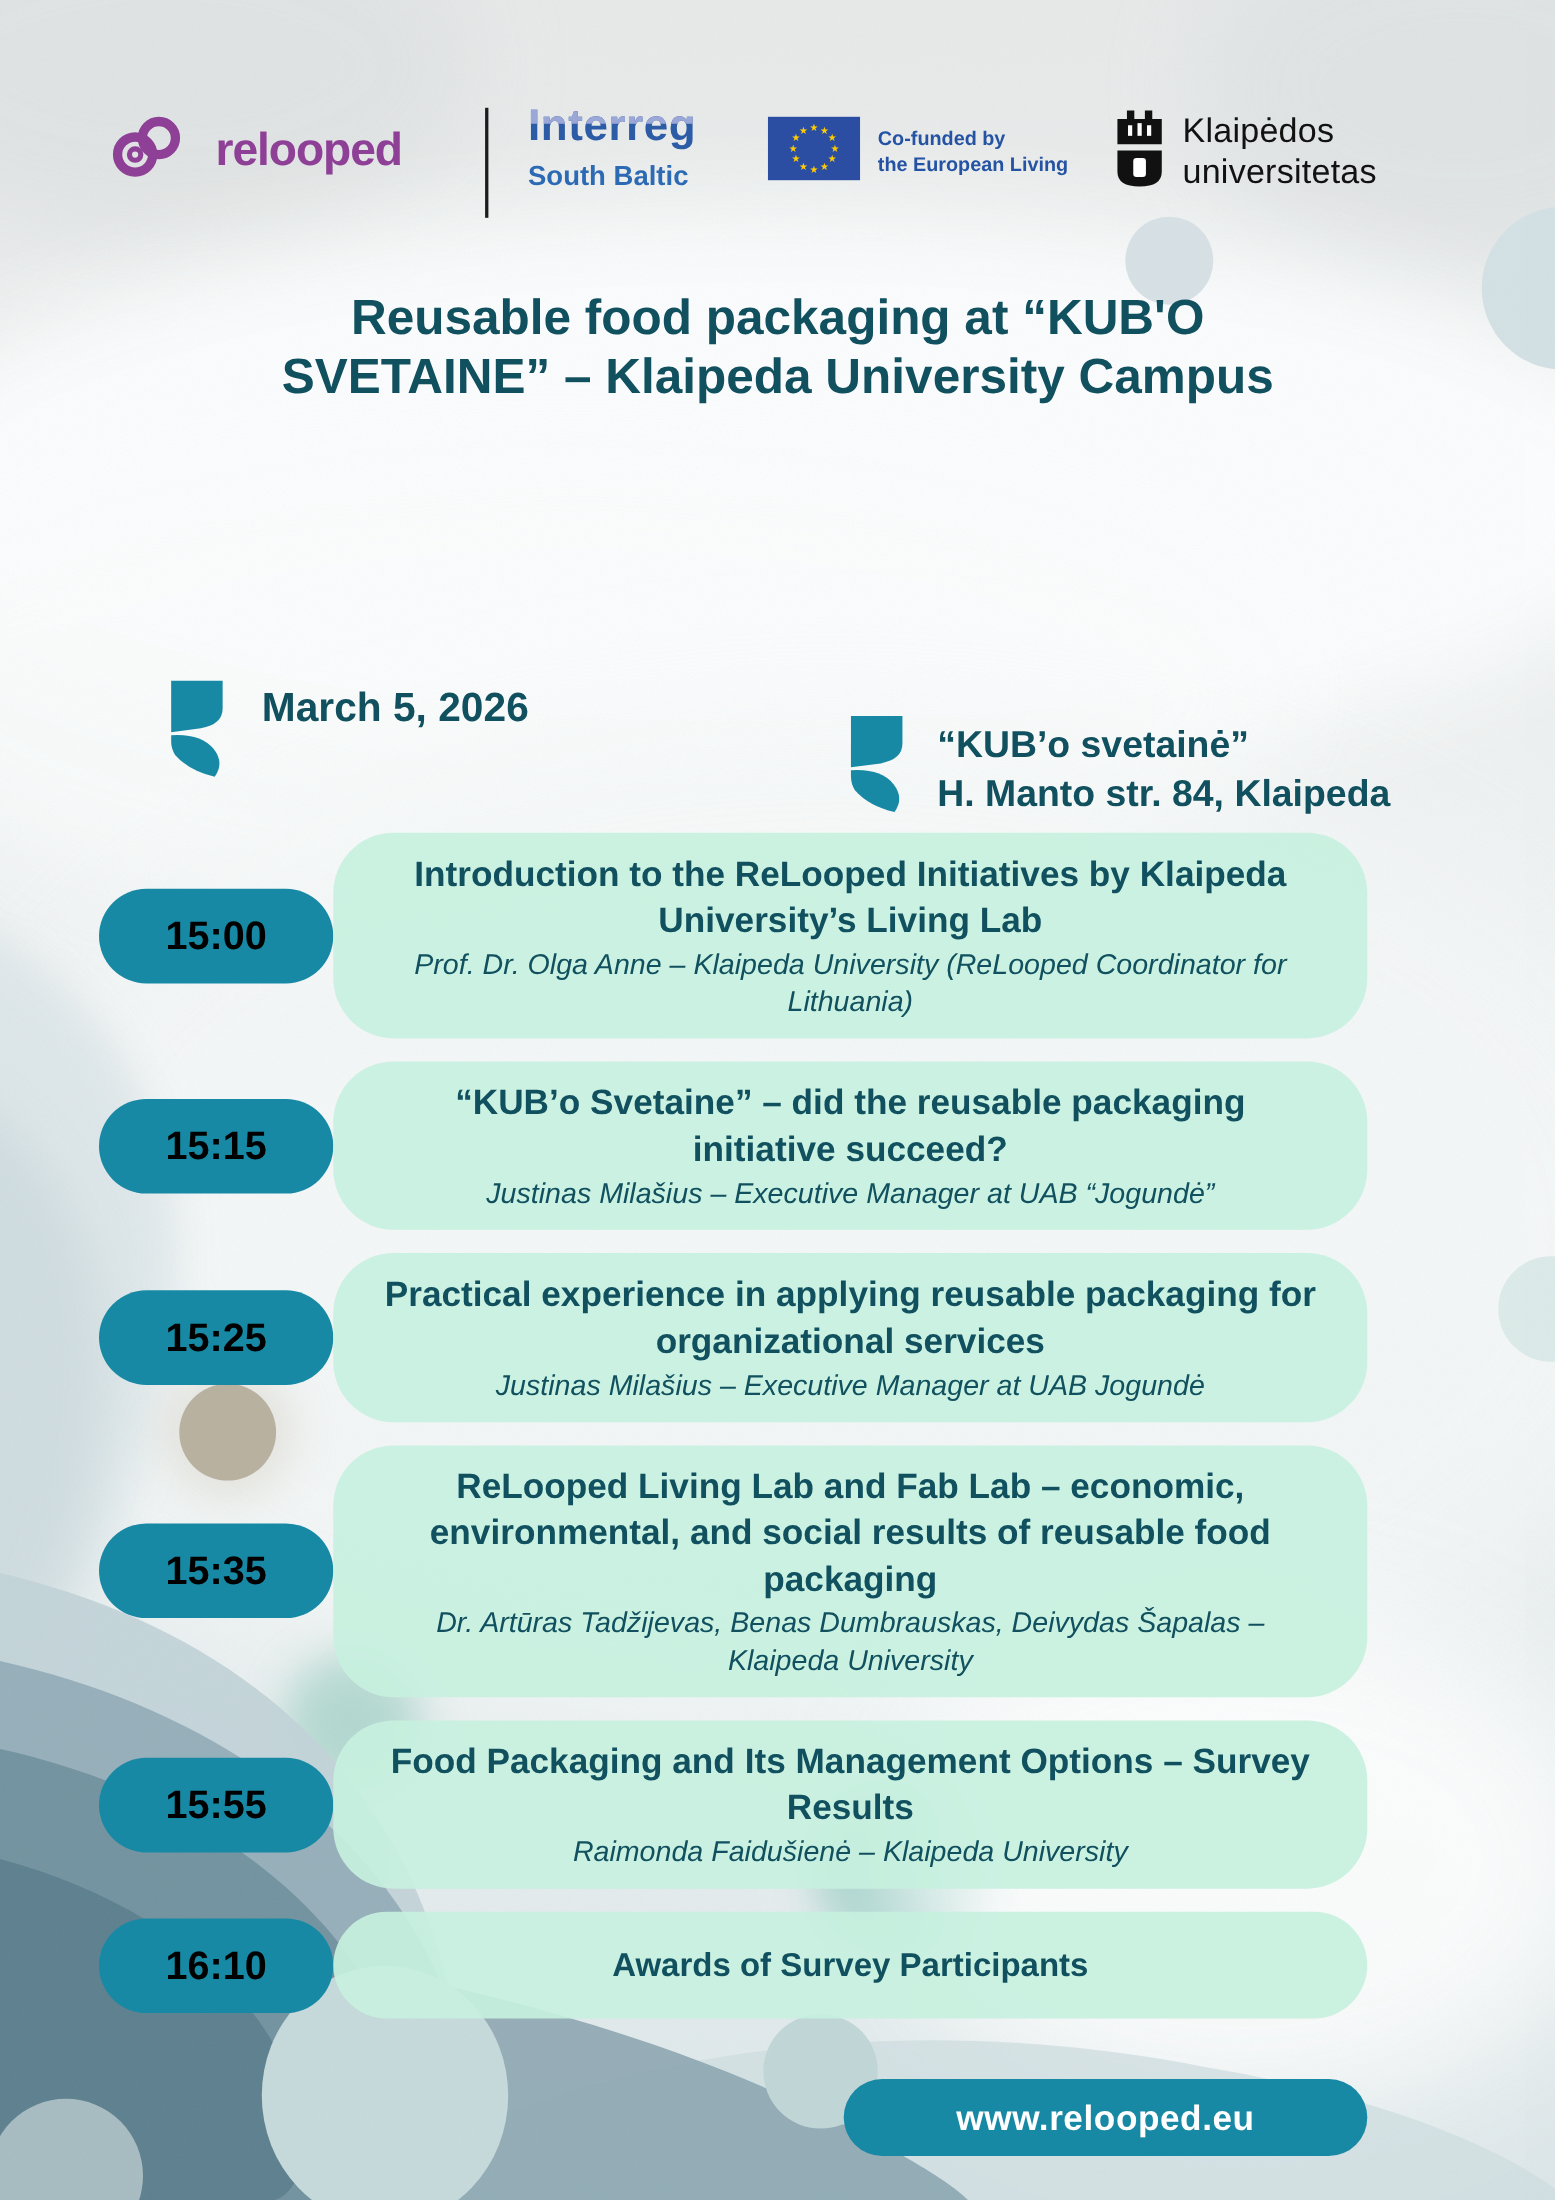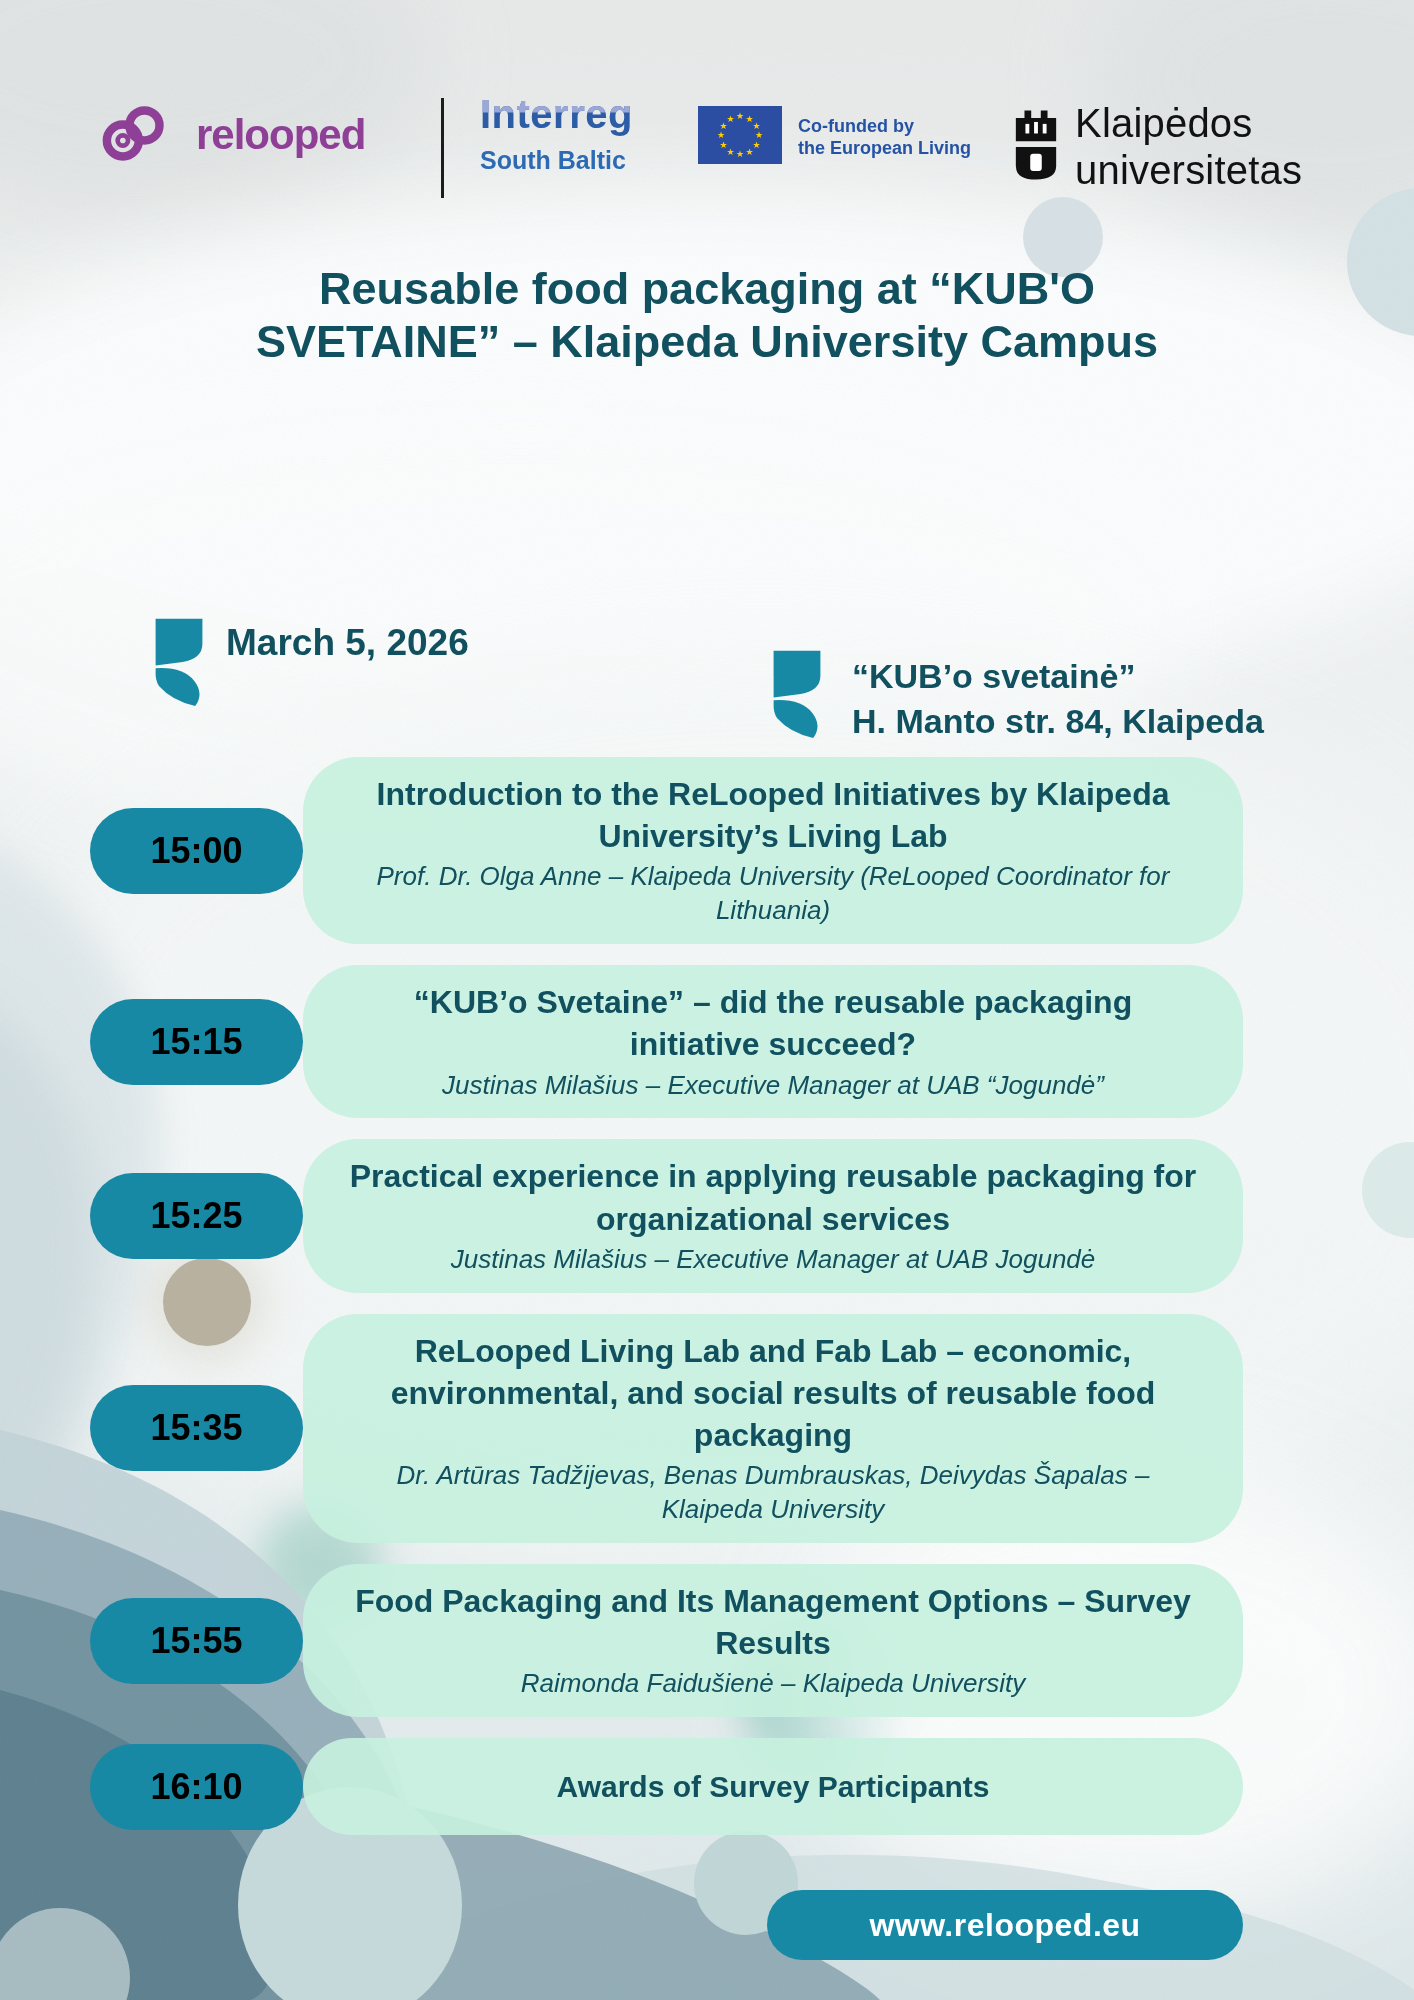--- a/index.html
+++ b/index.html
@@ -14,28 +14,28 @@
   .relooped-word{font-size:42px;font-weight:800;color:#8e3f96;letter-spacing:-1px;margin-left:12px;}
   .header-divider{position:absolute;left:441px;top:98px;width:3px;height:100px;background:#1c1c1c;}
   .logo-interreg{position:absolute;left:480px;top:94px;}
   .interreg-word-wrap{position:relative;display:inline-block;font-size:40px;font-weight:800;letter-spacing:0.5px;line-height:1;}
   .interreg-dark{color:#2d5ca7;}
   .interreg-light{position:absolute;left:0;top:0;color:#9ba7d6;clip-path:inset(0 0 54% 0);}
   .south-baltic{margin-top:12px;font-size:25px;font-weight:700;color:#2d6ab4;}
   .logo-eu{position:absolute;left:698px;top:106px;display:flex;align-items:center;gap:16px;}
   .eu-text{font-size:18px;font-weight:700;color:#2553a3;line-height:1.25;}
   .logo-ku{position:absolute;left:1012px;top:100px;display:flex;align-items:center;gap:15px;}
-  .ku-text{font-size:40px;color:#121212;line-height:1.17;letter-spacing:0.2px;}
+  .ku-text{font-size:31px;color:#121212;line-height:1.17;letter-spacing:0.2px;}
 
   
   .page-title{position:absolute;top:262px;left:60px;right:60px;text-align:center;
     font-size:45px;line-height:1.18;font-weight:800;color:#11505e;}
 
   
-  .meta-date{position:absolute;left:152px;top:616px;display:flex;gap:20px;}
+  .meta-date{position:absolute;left:152px;top:616px;display:flex;gap:32px;}
   .meta-venue{position:absolute;left:770px;top:648px;display:flex;gap:28px;align-items:flex-end;}
   .meta-text-date{font-size:37px;font-weight:700;color:#11505e;margin-top:6px;}
   .meta-text-venue{font-size:34px;font-weight:700;color:#11505e;line-height:1.32;}
 
   
   .schedule{position:absolute;left:90px;top:757px;width:1153px;display:flex;flex-direction:column;gap:21px;}
   .row{display:flex;align-items:center;}
   .time-pill{flex:0 0 213px;height:86px;border-radius:44px;background:#1789a5;color:#000000;
     display:flex;align-items:center;justify-content:center;font-size:36px;font-weight:700;}
   .card{flex:1;background:rgba(199,240,222,0.92);border-radius:55px;padding:16px 46px;

